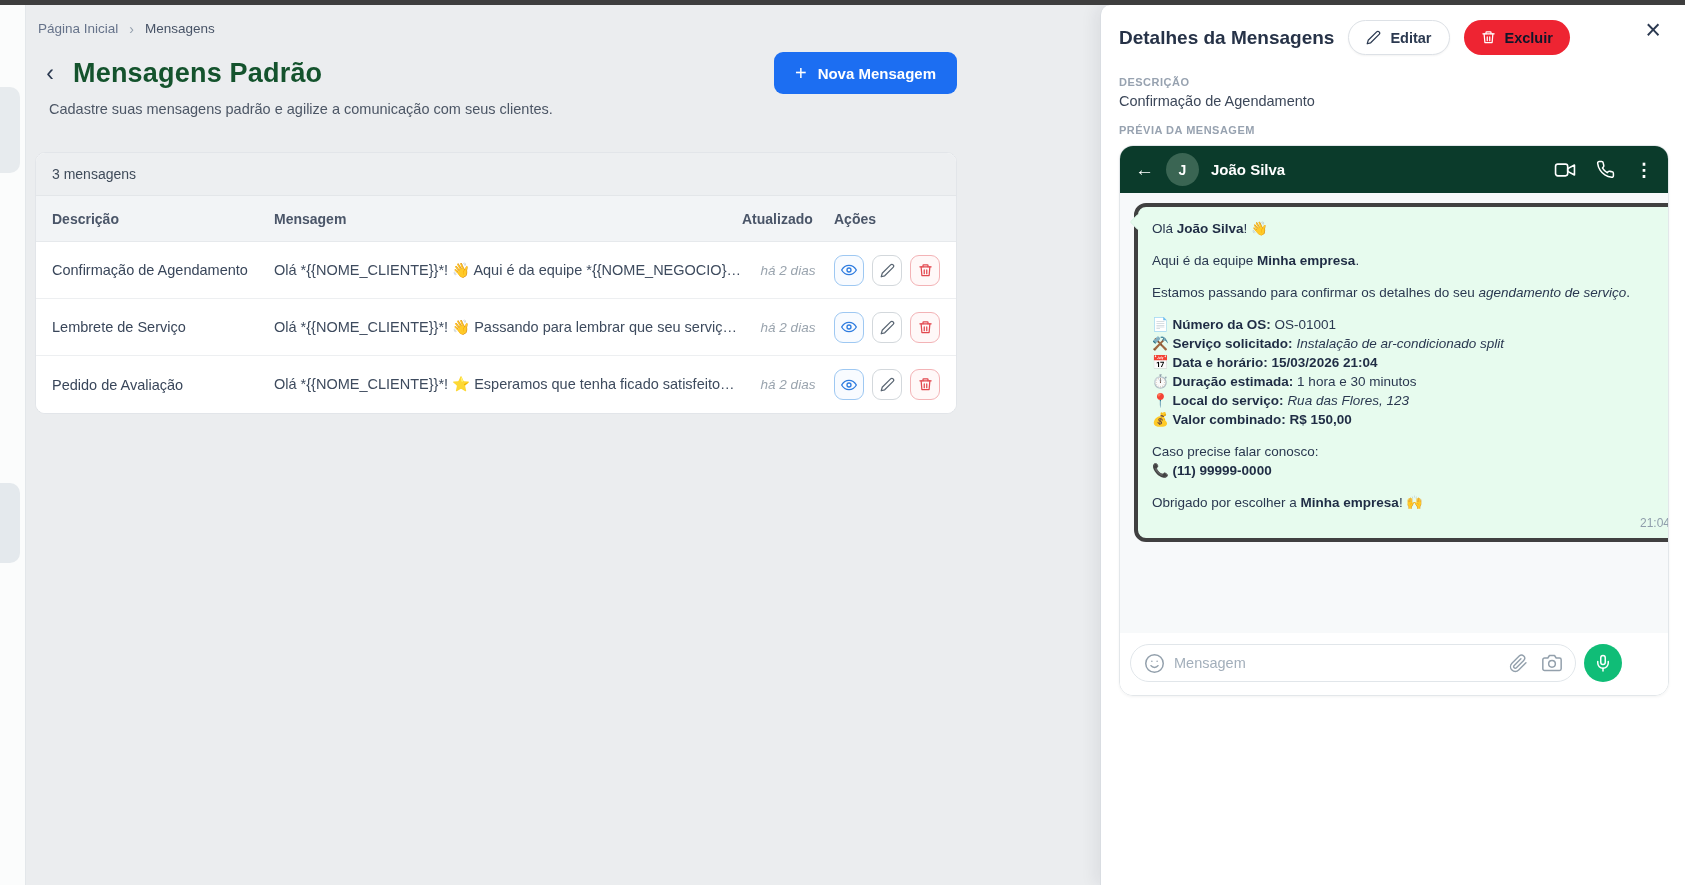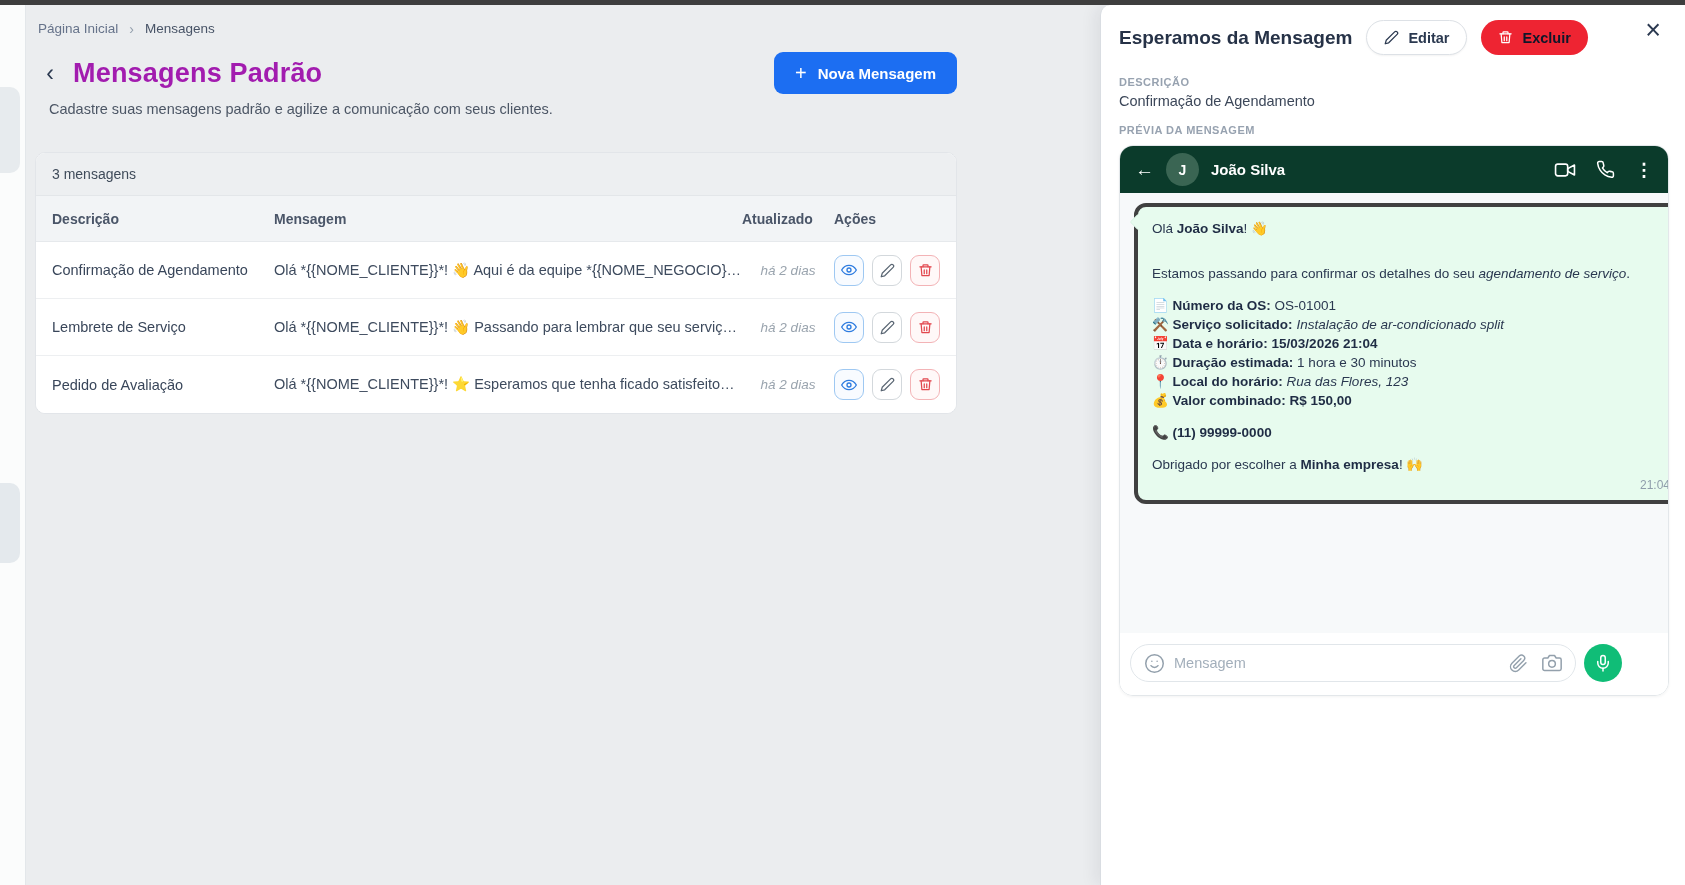--- a/index.html
+++ b/index.html
@@ -17,21 +17,21 @@
 
   
   .content { flex:1; min-width:0; position:relative; }
   .page-inner { width:922px; margin-left:9px; }
   .breadcrumb { display:flex; gap:11px; padding:16px 0 0 3px; font-size:13.5px; color:#66738a; }
   .crumb-sep { color:#94a0ad; font-size:14px; }
   .crumb-current { color:#475366; }
 
   .page-header { display:flex; align-items:center; margin-top:15px; }
   .back-btn { width:30px; font-size:23px; color:#2b3950; background:none; border:none; cursor:pointer; line-height:1; }
-  .page-title { font-size:27px; font-weight:700; color:#a21caf; margin-left:8px; letter-spacing:.2px; }
+  .page-title { font-size:27px; font-weight:700; color:#14532d; margin-left:8px; letter-spacing:.2px; }
   .flex-sp { flex:1; }
   .btn-new { display:flex; align-items:center; gap:11px; height:42px; padding:0 21px; background:#1c6ef2; color:#fff;
              border:none; border-radius:9px; font-family:inherit; font-size:15px; font-weight:700; cursor:pointer; }
   .btn-new .plus { font-size:20px; font-weight:400; line-height:1; }
   .subtitle { margin:7px 0 0 14px; font-size:14.5px; color:#4c5665; }
 
   .card { margin-top:35px; background:#fff; border:1px solid #e2e5e9; border-radius:10px; overflow:hidden; }
   .card-count { background:#edeff1; border-bottom:1px solid #e3e6e9; padding:13px 16px; font-size:14px; color:#3f4b5a; }
   .thead { display:flex; align-items:center; height:46px; padding:0 16px; background:#f2f4f6; border-bottom:1px solid #e6e9ec;
            font-size:14px; font-weight:700; color:#4a5568; }
@@ -245,21 +245,21 @@
   </div>
       </section>
 
     </div>
   </main>
 
   <section class="details">
     <button class="close-x">×</button>
 
     <div class="details-header">
-      <h2 class="details-title">Esperamos da Mensagem</h2>
+      <h2 class="details-title">Detalhes da Mensagens</h2>
       <button class="btn-edit">
         <span style="display:flex">
           <svg width="15" height="15" viewBox="0 0 24 24" fill="none" stroke="#2b3950" stroke-width="2" stroke-linecap="round" stroke-linejoin="round">
               <path d="M17 3a2.8 2.8 0 0 1 4 4L7.5 20.5 2 22l1.5-5.5L17 3z"></path>
             </svg>
         </span>
         <span>Editar</span>
       </button>
       <button class="btn-delete">
         <span style="display:flex">
@@ -297,30 +297,32 @@
           </button>
           <button class="kebab">⋮</button>
         </div>
       </div>
 
       <div class="chat-body">
         <div class="bubble">
           <div id="chat-lines">
               <div class="msg-line"><span>Olá </span><span class="b">João Silva</span><span>! 👋</span></div>
               <div class="msg-gap"></div>
+              <div class="msg-line"><span>Aqui é da equipe </span><span class="b">Minha empresa</span><span>.</span></div>
               <div class="msg-gap"></div>
               <div class="msg-line"><span>Estamos passando para confirmar os detalhes do seu </span><span class="i">agendamento de serviço</span><span>.</span></div>
               <div class="msg-gap"></div>
               <div class="msg-line"><span>📄 </span><span class="b">Número da OS:</span><span> OS-01001</span></div>
               <div class="msg-line"><span>⚒️ </span><span class="b">Serviço solicitado:</span><span> </span><span class="i">Instalação de ar-condicionado split</span></div>
               <div class="msg-line"><span>📅 </span><span class="b">Data e horário: 15/03/2026 21:04</span></div>
               <div class="msg-line"><span>⏱️ </span><span class="b">Duração estimada:</span><span> 1 hora e 30 minutos</span></div>
-              <div class="msg-line"><span>📍 </span><span class="b">Local do horário:</span><span> </span><span class="i">Rua das Flores, 123</span></div>
+              <div class="msg-line"><span>📍 </span><span class="b">Local do serviço:</span><span> </span><span class="i">Rua das Flores, 123</span></div>
               <div class="msg-line"><span>💰 </span><span class="b">Valor combinado: R$ 150,00</span></div>
               <div class="msg-gap"></div>
+              <div class="msg-line"><span>Caso precise falar conosco:</span></div>
               <div class="msg-line"><span>📞 </span><span class="b">(11) 99999-0000</span></div>
               <div class="msg-gap"></div>
               <div class="msg-line"><span>Obrigado por escolher a </span><span class="b">Minha empresa</span><span>! 🙌</span></div>
             </div>
           <div class="timestamp">21:04</div>
         </div>
       </div>
 
       <div class="chat-footer">
         <div class="input-pill">

